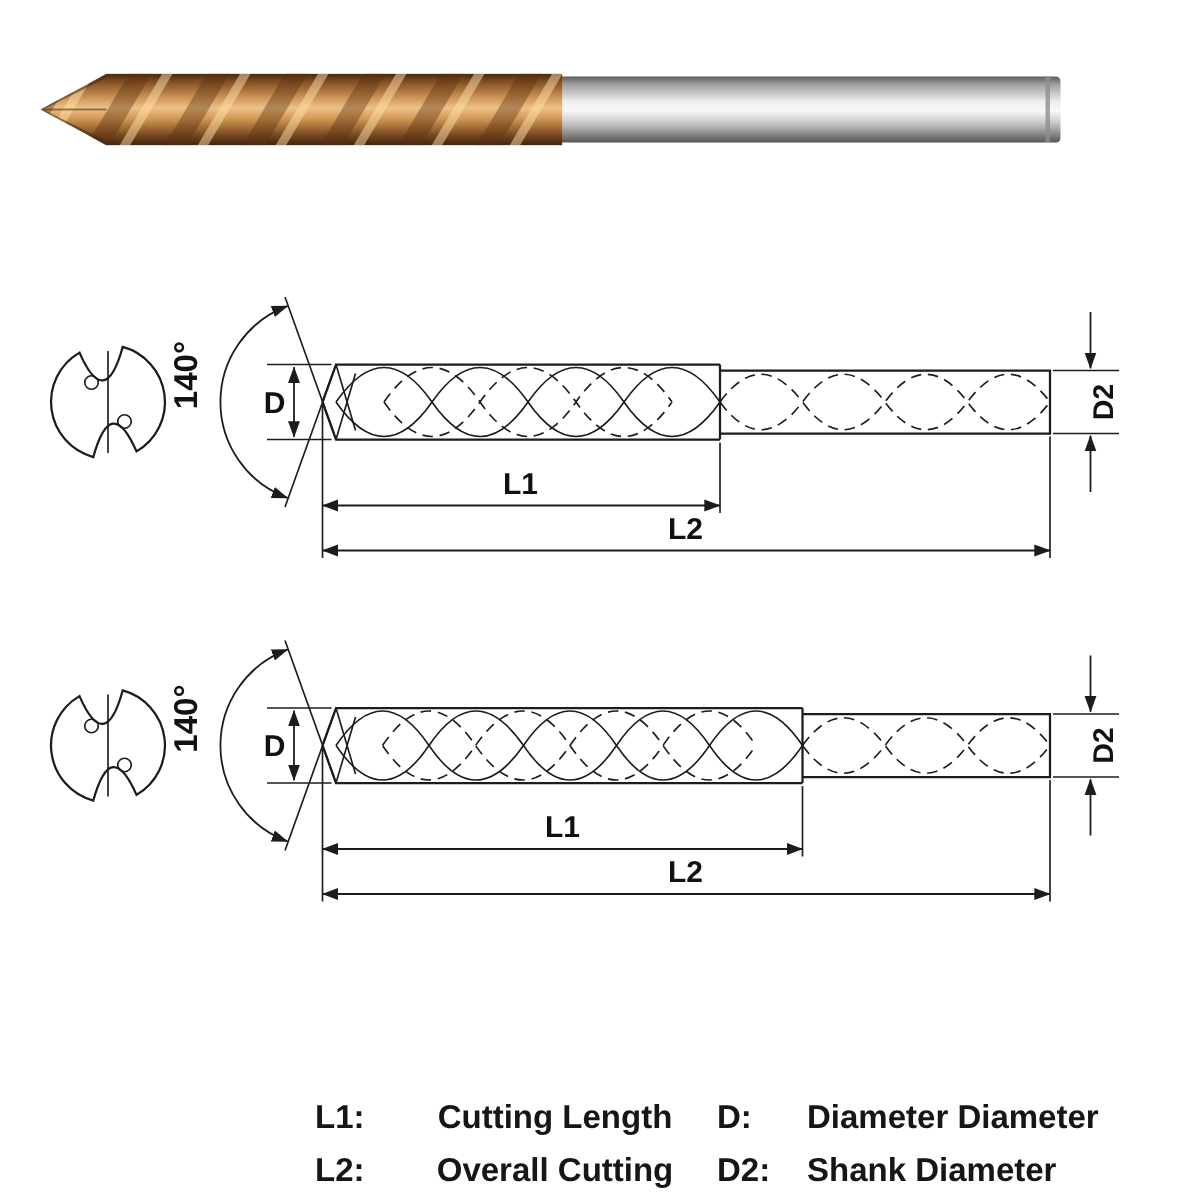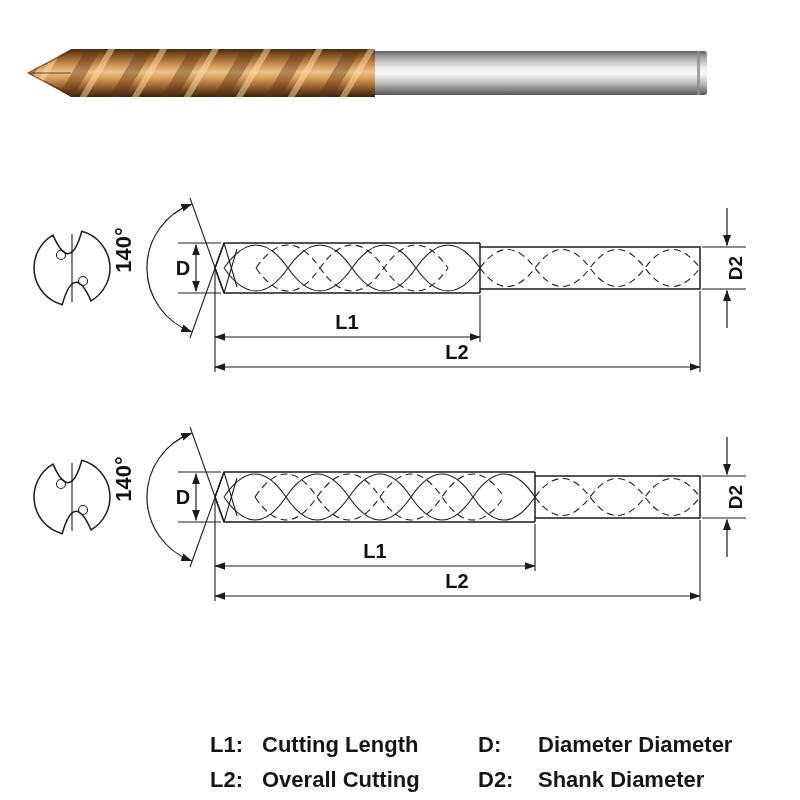--- a/index.html
+++ b/index.html
@@ -9,21 +9,21 @@
   
   .tln{stroke:#1c1c1c;stroke-width:1.5;fill:none;}
   .thin{stroke:#1c1c1c;stroke-width:1.1;fill:none;}
   .dsh{stroke-dasharray:7 4.5;}
   .dim{stroke:#1c1c1c;stroke-width:1.2;fill:none;}
   .diag text{fill:#111;font-family:"Liberation Sans",sans-serif;font-weight:600;}
   .f20{font-size:20px;} .f22{font-size:22px;} .f19{font-size:19px;}
   
   .legend{position:absolute;left:210px;top:704px;color:#161616;font-weight:600;font-size:22px;margin-top:23px;}
   .legend-row{display:flex;height:35px;align-items:center;}
-  .l-abbr{width:52px;} .l-label{width:216px;} .l-abbr2{width:60px;} .l-label2{width:auto;}
+  .l-abbr{width:52px;} .l-label{width:216px;text-align:center;} .l-abbr2{width:60px;} .l-label2{width:auto;}
 </style>
 </head>
 <body>
 
 <div class="stage">
 
   <svg style="left:25px;top:42px" width="690" height="62" viewBox="0 0 690 62">
     <defs>
       <linearGradient id="gm" x1="0" y1="0" x2="0" y2="1">
         <stop offset="0" stop-color="#5e5e5e"></stop>

